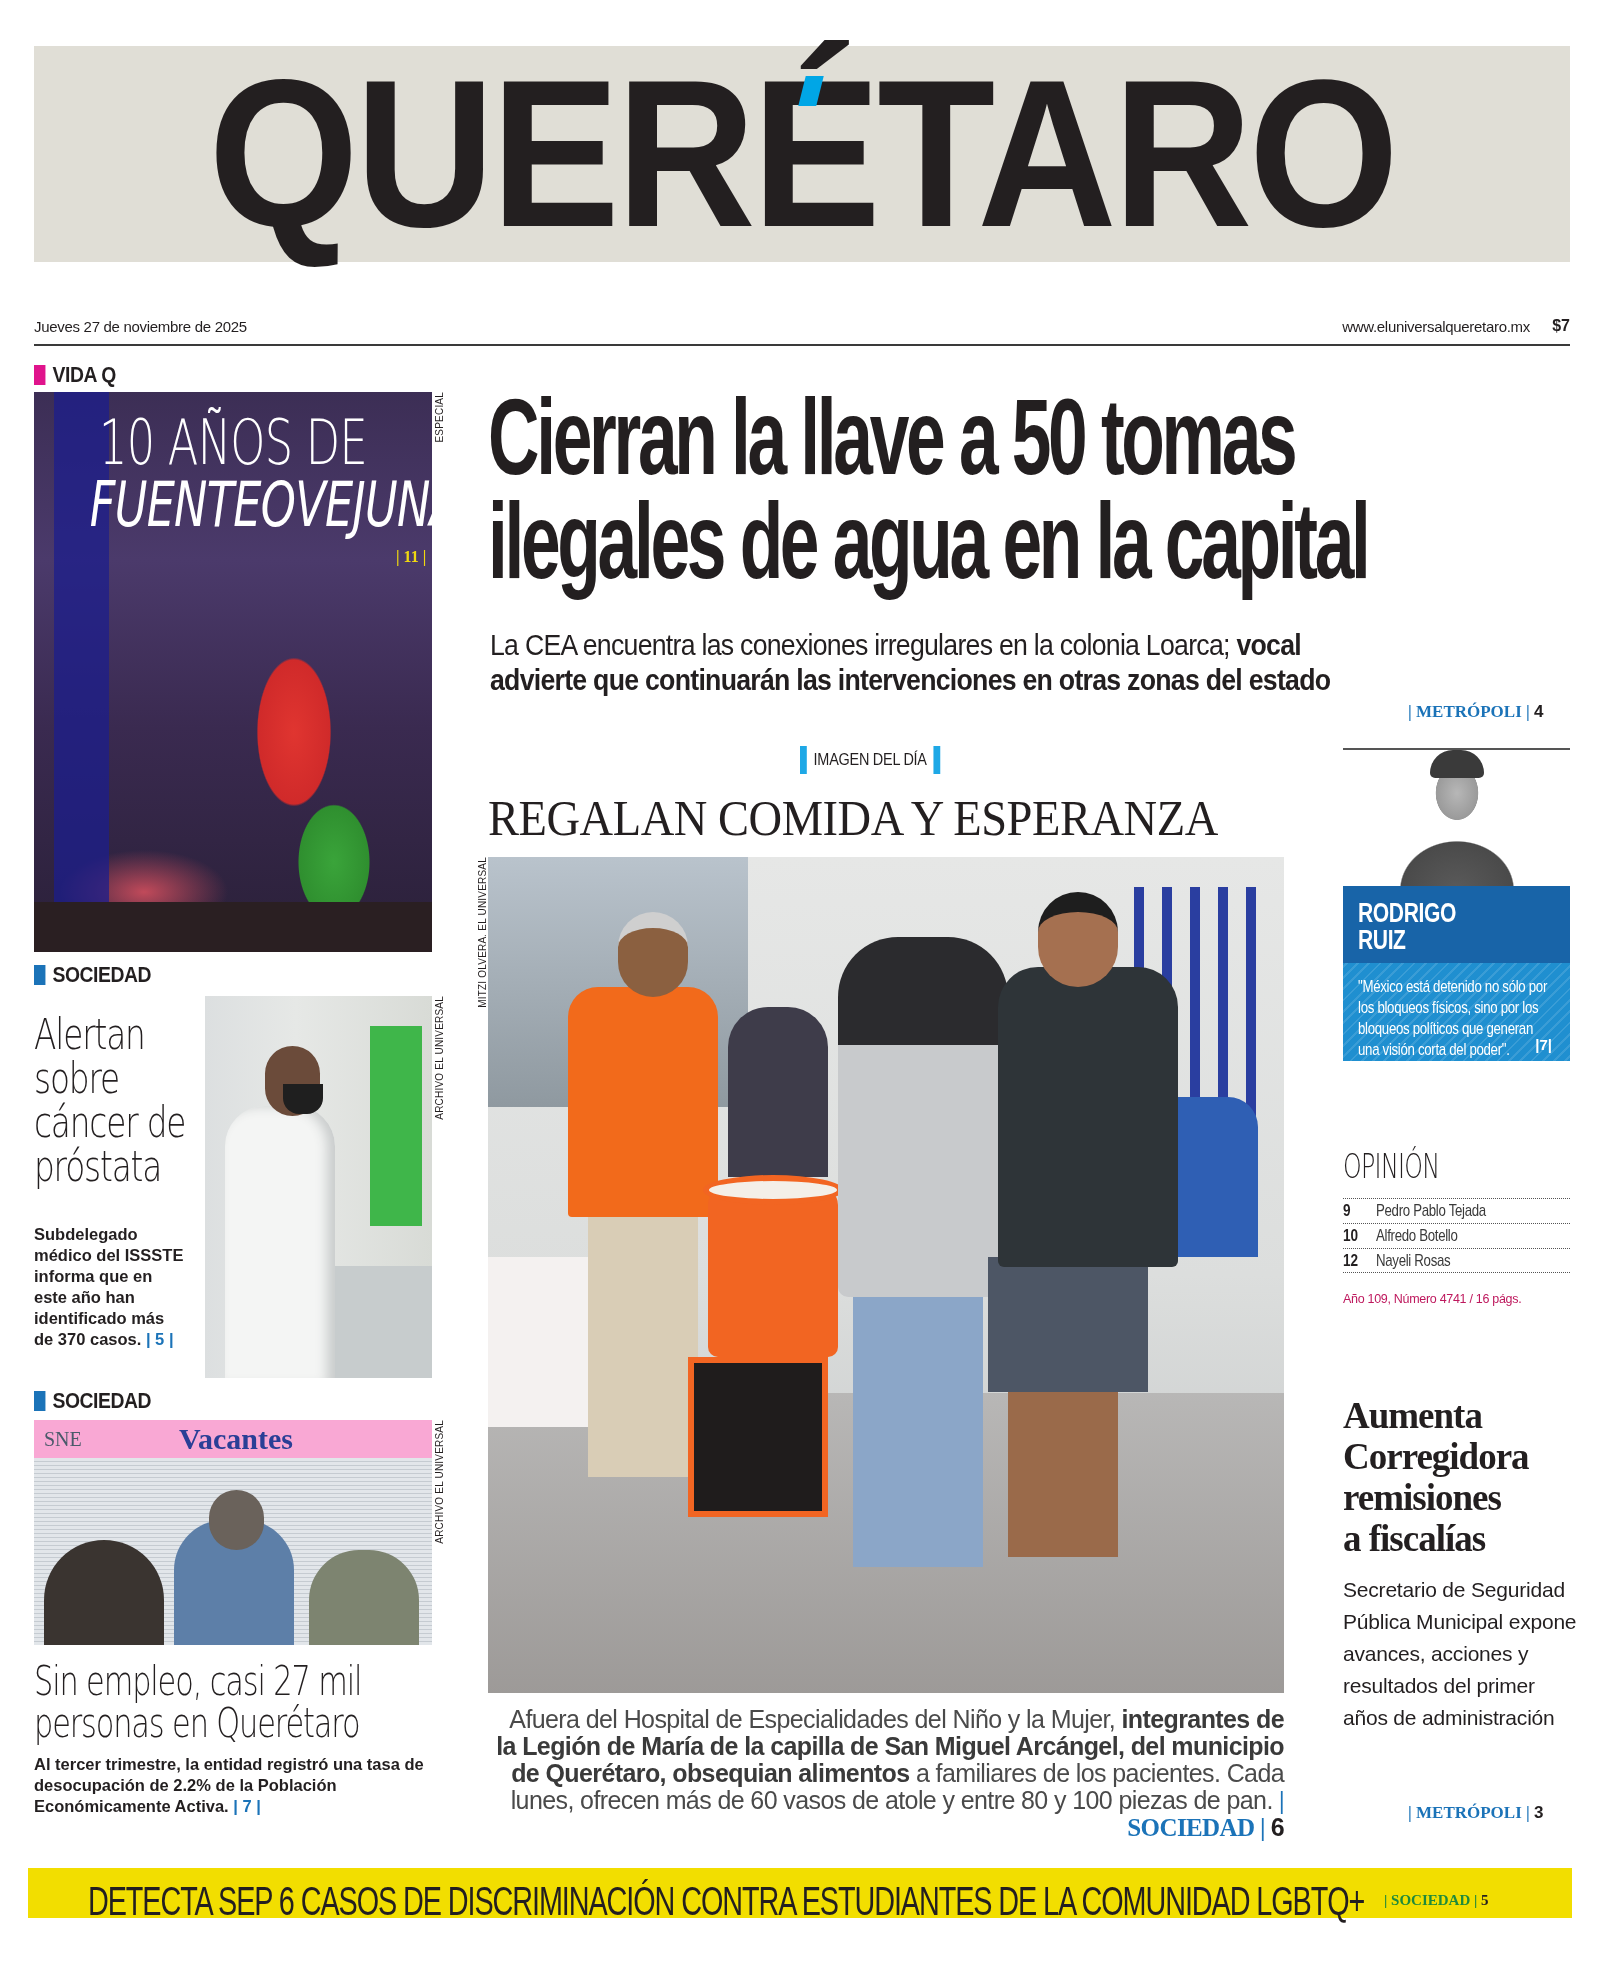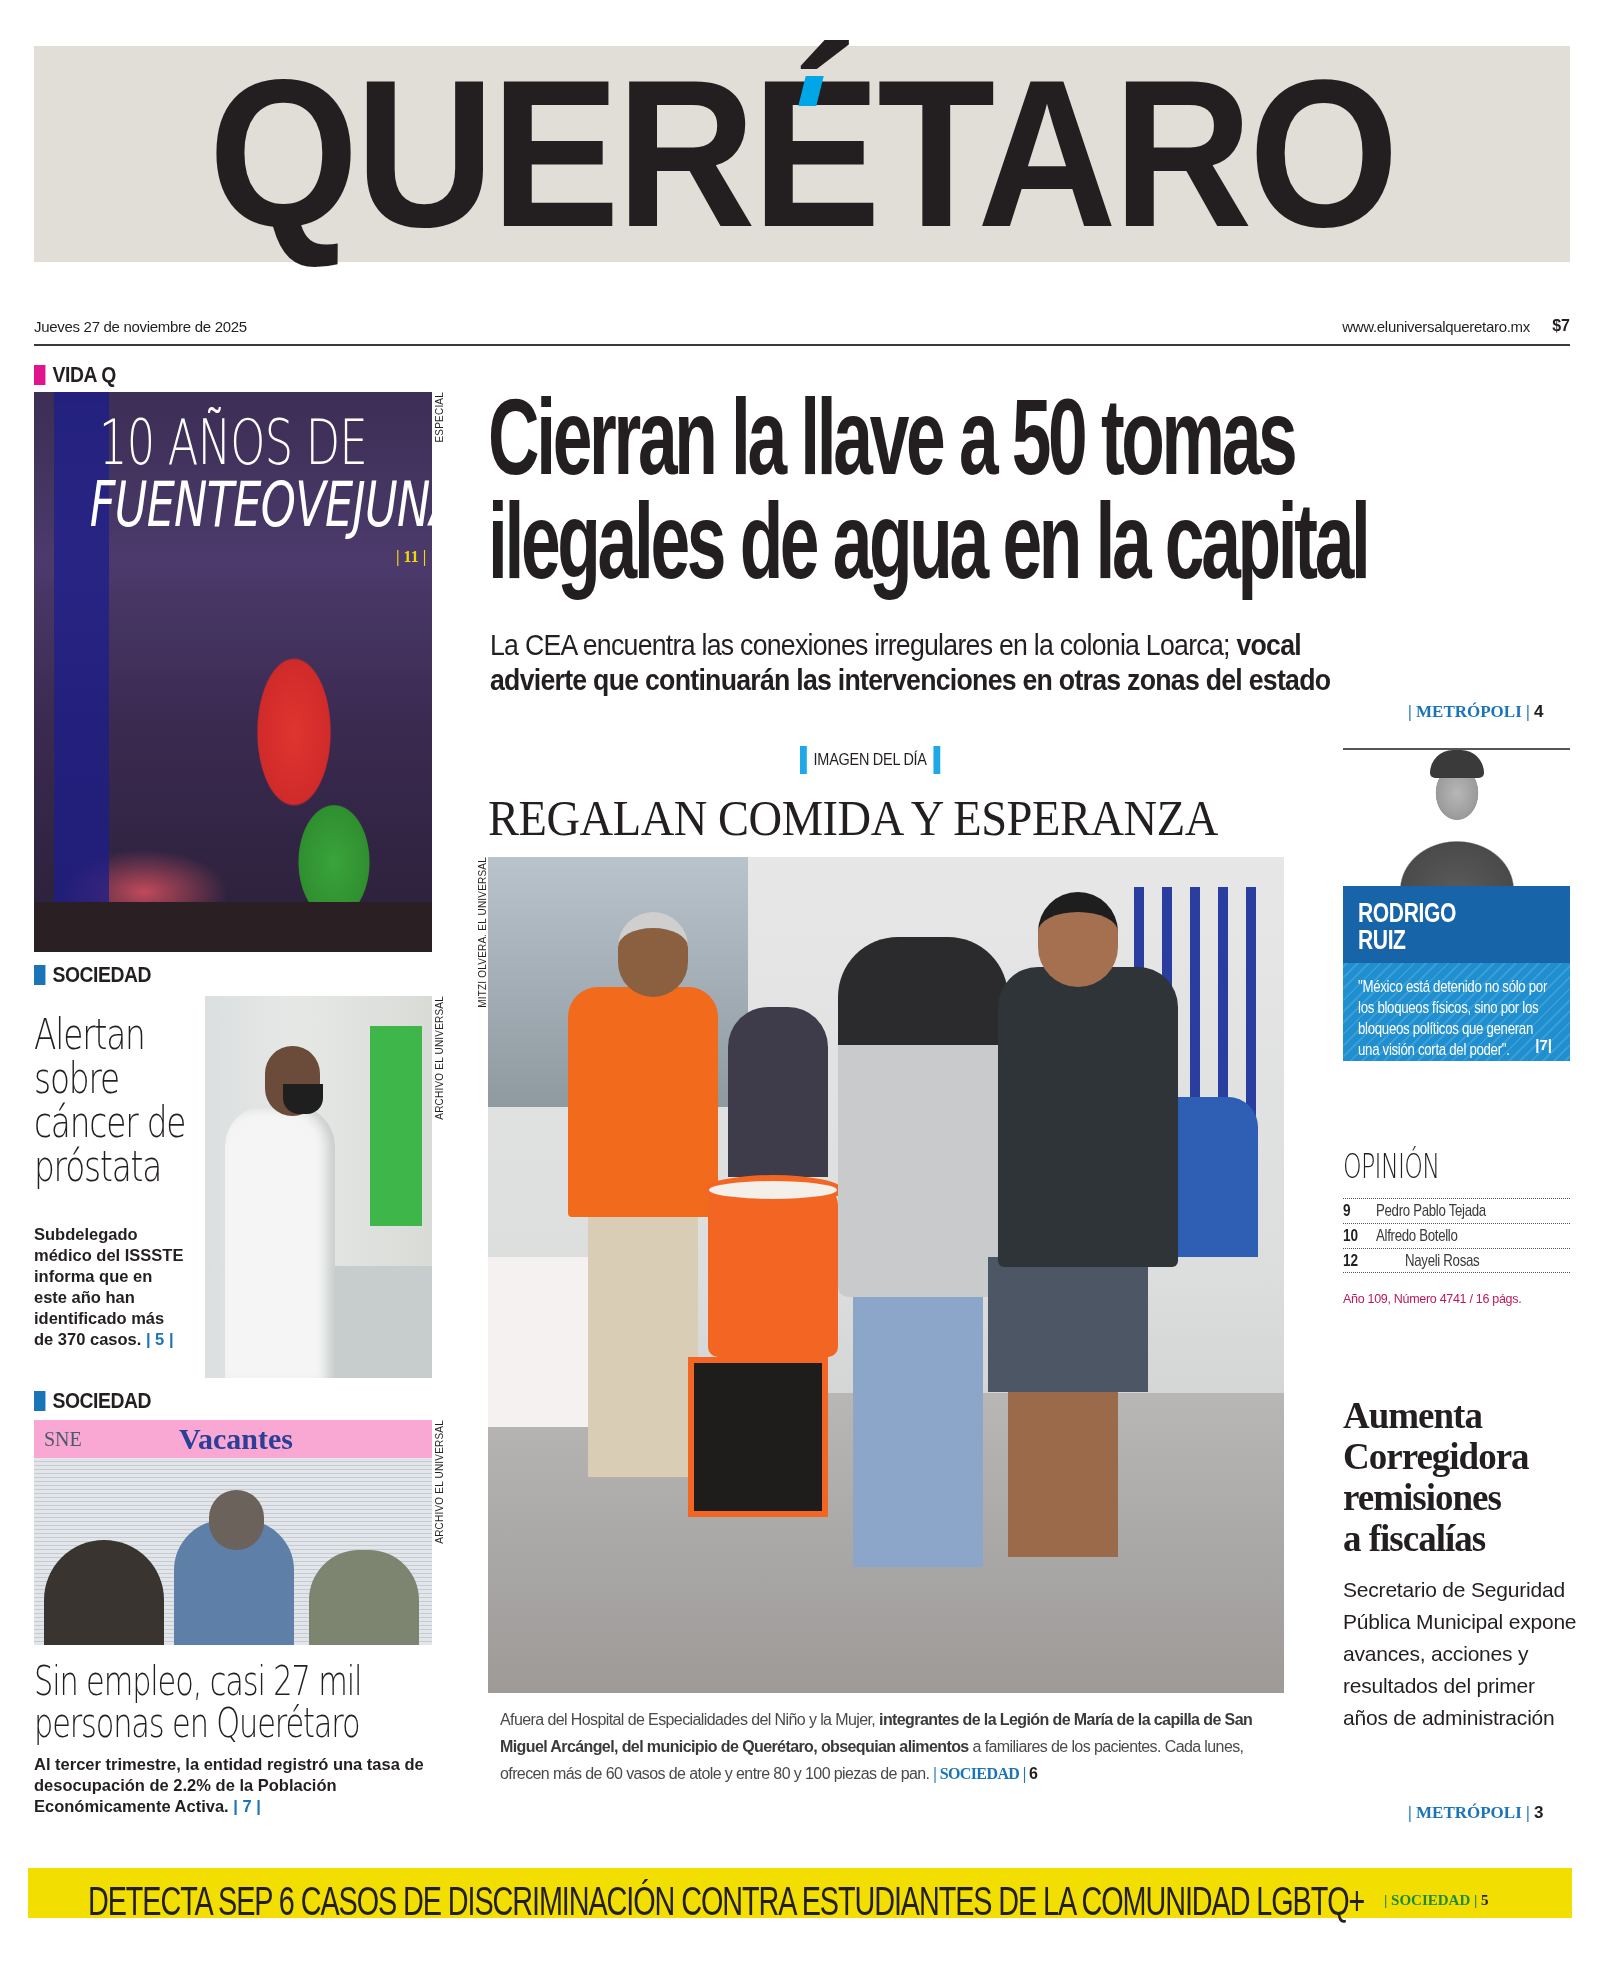--- a/index.html
+++ b/index.html
@@ -100,22 +100,22 @@
   .main-photo .stool { position: absolute; left: 200px; top: 500px; width: 140px; height: 160px; background: #1f1c1c; border: 6px solid #f26522; }
   .main-photo .hoodie { position: absolute; left: 350px; top: 80px; width: 170px; height: 360px; background: linear-gradient(180deg, #2b2b2e 0 30%, #c8cacc 30% 100%); border-radius: 60px 60px 10px 10px; }
   .main-photo .jeans { position: absolute; left: 365px; top: 430px; width: 130px; height: 280px; background: #8ba6c8; }
   .main-photo .man2 { position: absolute; left: 510px; top: 110px; width: 180px; height: 300px; background: #2e3438; border-radius: 40px 40px 6px 6px; }
   .main-photo .head2 { position: absolute; left: 550px; top: 35px; width: 80px; height: 95px; background: #a57050; border-radius: 40px; border-top: 20px solid #1e1e1e; }
   .main-photo .shorts { position: absolute; left: 500px; top: 400px; width: 160px; height: 135px; background: #4d5665; }
   .main-photo .legs2 { position: absolute; left: 520px; top: 530px; width: 110px; height: 170px; background: #9a6a4a; }
   .main-photo .blue-jacket { position: absolute; left: 660px; top: 240px; width: 110px; height: 160px; background: #2f5fb4; border-radius: 30px 30px 0 0; }
   .credit-main { position: absolute; left: 477px; top: 857px; }
 
-  .caption { position: absolute; left: 488px; top: 1706px; width: 796px; text-align: left; font-size: 16px; line-height: 27px; color: #4a4a4a;
-    letter-spacing: -0.6px; margin-left: 12px; }
+  .caption { position: absolute; left: 488px; top: 1706px; width: 796px; text-align: right; font-size: 25px; line-height: 27px; color: #4a4a4a;
+    letter-spacing: -0.6px; }
   .caption b { color: #3a3a3a; }
   .caption .ref-inline { font-family: "Liberation Serif", serif; font-weight: 700; color: #1b73b8; }
   .caption .ref-inline .num { color: #231f20; font-family: "Liberation Sans", sans-serif; }
 
   
   .rule-right { position: absolute; left: 1343px; top: 748px; width: 227px; height: 2px; background: #555; }
   .col-photo { position: absolute; left: 1392px; top: 745px; width: 130px; height: 145px;
     background: radial-gradient(ellipse 30px 38px at 65px 48px, #b7b7b7 0%, #9a9a9a 70%, transparent 72%),
                 radial-gradient(ellipse 70px 60px at 65px 145px, #5a5a5a 0%, #4a4a4a 80%, transparent 82%); }
   .col-photo .hair { position: absolute; left: 38px; top: 5px; width: 54px; height: 28px; border-radius: 27px 27px 6px 6px; background: #3a3a3a; }
@@ -125,21 +125,21 @@
   .col-box .name { position: absolute; left: 15px; top: 14px; color: #fff; font-weight: 700; font-size: 27px; line-height: 27px;
     letter-spacing: -0.5px; transform: scaleX(0.78); transform-origin: left; }
   .col-box .quote { position: absolute; left: 15px; top: 90px; width: 250px; color: #fff; font-size: 17px; line-height: 21px;
     letter-spacing: -0.4px; transform: scaleX(0.78); transform-origin: left; }
   .col-box .pg { position: absolute; right: 18px; bottom: 8px; color: #fff; font-weight: 700; font-size: 15px; }
 
   .opinion-head { position: absolute; left: 1343px; top: 1147px; font-size: 33px; font-weight: 300; color: #231f20; letter-spacing: -1px;
     transform: scaleX(0.72); transform-origin: left; font-family: "DejaVu Sans", sans-serif; }
   .opinion-list { position: absolute; left: 1343px; top: 1198px; width: 227px; }
   .opinion-list .row { display: flex; border-top: 1px dotted #555; height: 25px; align-items: center; }
-  .opinion-list .row:last-child { border-bottom: 1px dotted #555; gap: 29px; }
+  .opinion-list .row:last-child { border-bottom: 1px dotted #555; }
   .opinion-list .pn { width: 33px; font-weight: 700; font-size: 17px; transform: scaleX(0.8); transform-origin: left; }
   .opinion-list .au { font-size: 17px; color: #3a3a3a; letter-spacing: -0.4px; transform: scaleX(0.78); transform-origin: left; white-space: nowrap; }
   .issue { position: absolute; left: 1343px; top: 1292px; font-size: 12.5px; color: #be185d; letter-spacing: -0.3px; }
 
   .rt-head { position: absolute; left: 1343px; top: 1395px; width: 240px; font-family: Liberation Serif, serif; font-weight: 700; font-size: 37px;
     line-height: 41px; color: #231f20; letter-spacing: -1px; }
   .rt-body { position: absolute; left: 1343px; top: 1574px; width: 240px; font-size: 21px; line-height: 32px; color: #231f20; letter-spacing: -0.2px; }
 
   
   .banner { position: absolute; left: 28px; top: 1868px; width: 1544px; height: 50px; background: #f2de00; }

